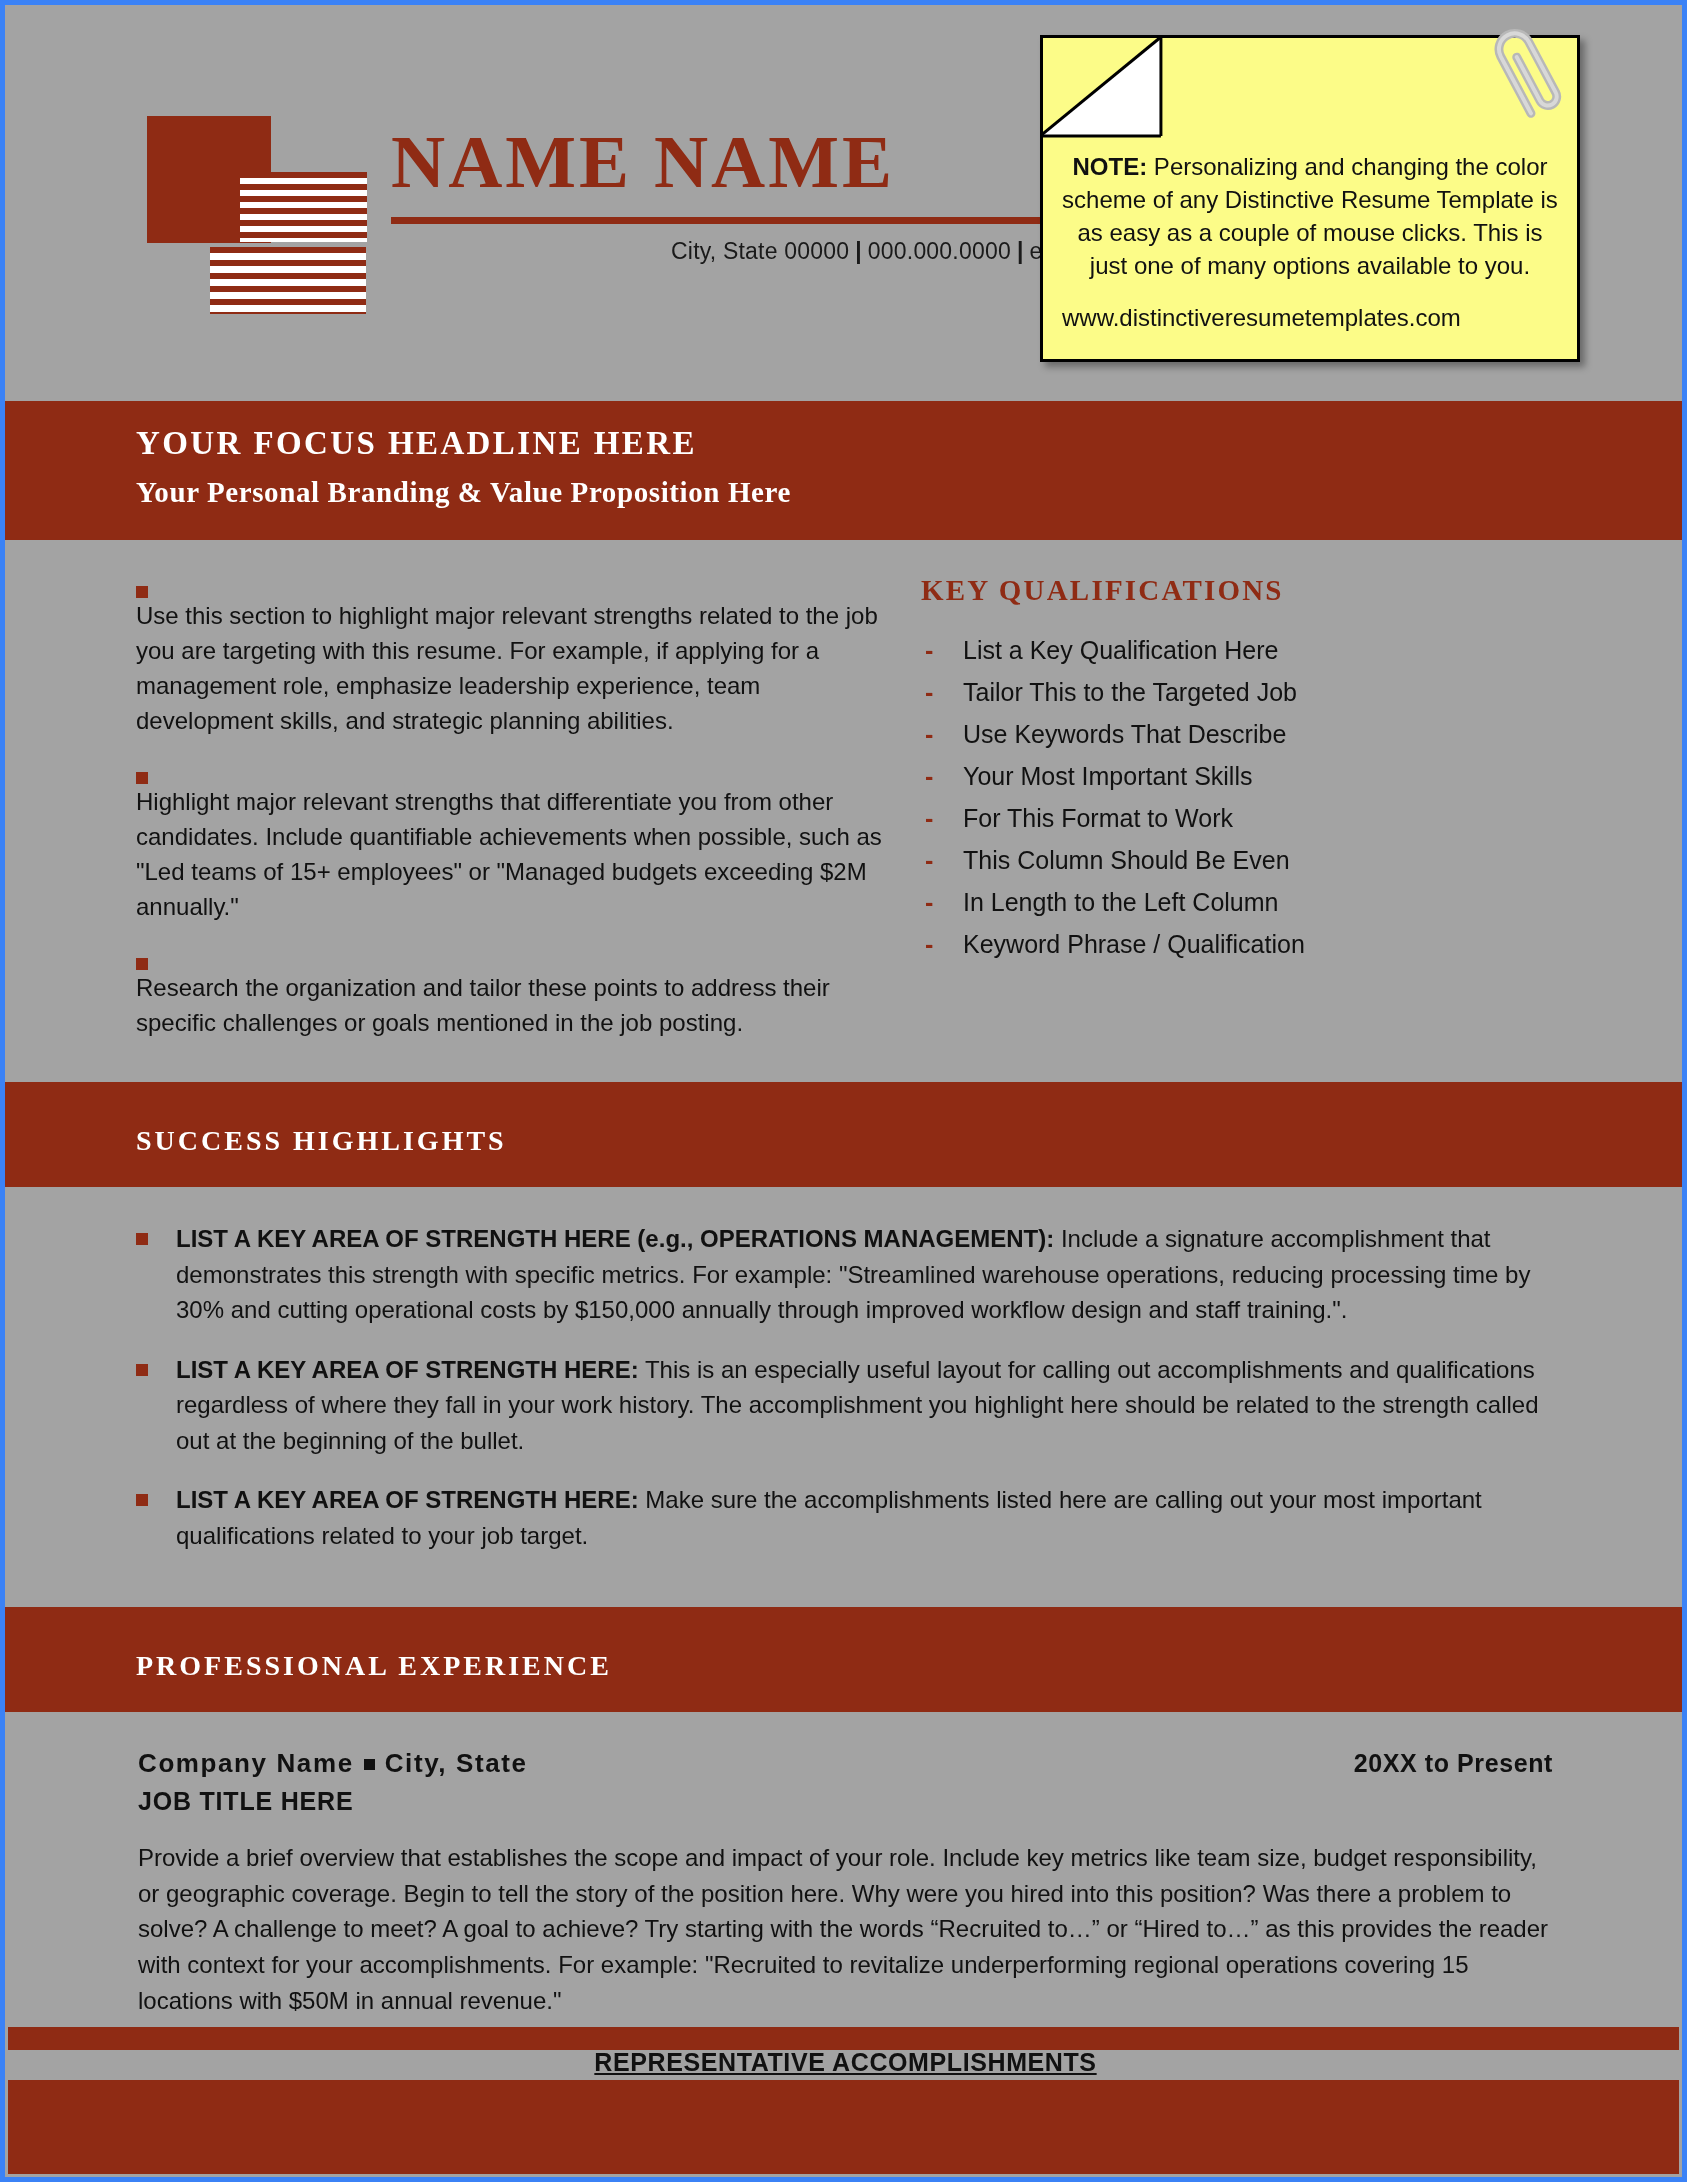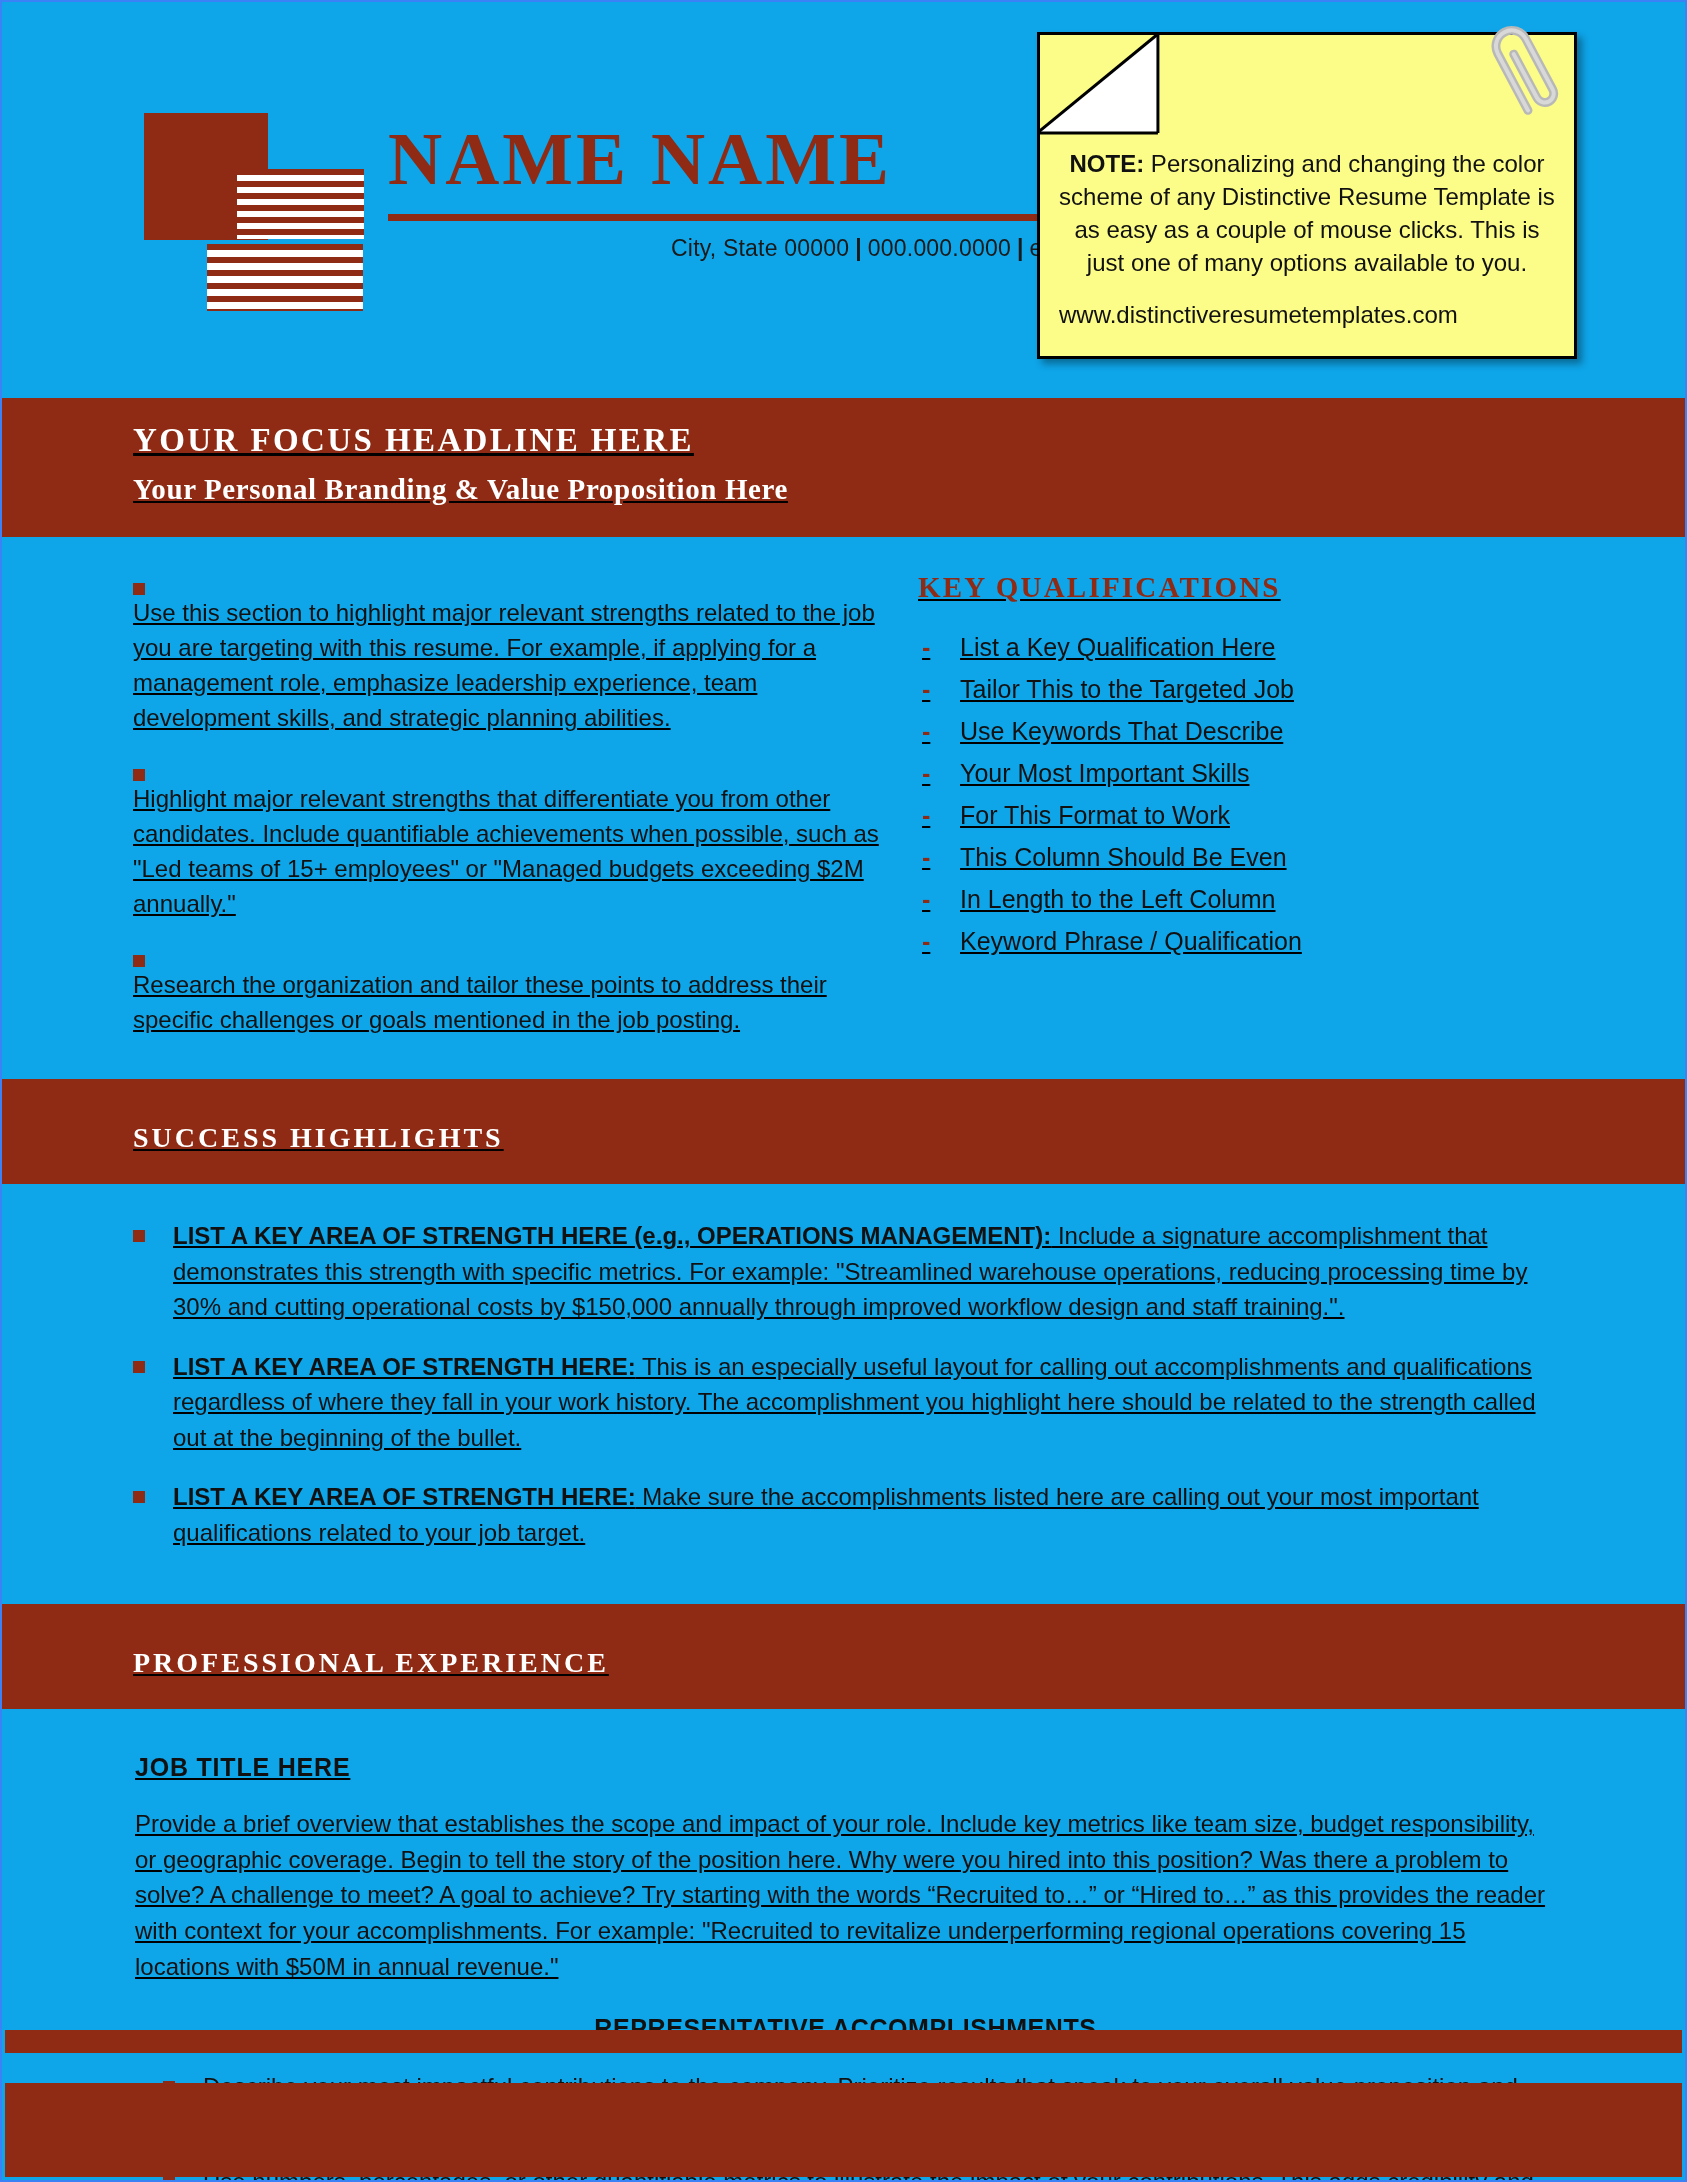--- a/index.html
+++ b/index.html
@@ -8,25 +8,24 @@
     background: #ffffff;
   }
   body {
     font-family: "Liberation Sans", sans-serif;
   }
 
   .page {
     position: relative;
     width: 1687px;
     height: 2182px;
-    background: #0ea5e9;
+    background: #a3a3a3;
     box-sizing: border-box;
-    border: 2px solid #3b82f6;
+    border: 5px solid #3b82f6;
     overflow: hidden;
-    text-decoration: underline;
   }
 
   
   .header {
     position: relative;
     height: 396px;
   }
 
   .logo-mark {
     position: absolute;
@@ -471,20 +470,24 @@
       <div class="sq-bullet"></div>
       <div class="hl-text"><b>LIST A KEY AREA OF STRENGTH HERE:</b><span> Make sure the accomplishments listed here are calling out your most important qualifications related to your job target.</span></div>
     </div>
   </div>
 
   <div class="band band-section">
     <div class="band-section-title">PROFESSIONAL EXPERIENCE</div>
   </div>
 
   <div class="experience">
+    <div class="job-head">
+      <div class="company"><span>Company Name</span><span class="company-sep"></span><span>City, State</span></div>
+      <div class="dates">20XX to Present</div>
+    </div>
     <div class="job-title">JOB TITLE HERE</div>
     <div class="job-summary">Provide a brief overview that establishes the scope and impact of your role. Include key metrics like team size, budget responsibility, or geographic coverage. Begin to tell the story of the position here. Why were you hired into this position? Was there a problem to solve? A challenge to meet? A goal to achieve? Try starting with the words “Recruited to…” or “Hired to…” as this provides the reader with context for your accomplishments. For example: "Recruited to revitalize underperforming regional operations covering 15 locations with $50M in annual revenue."</div>
 
     <div class="rep-acc">REPRESENTATIVE ACCOMPLISHMENTS</div>
 
     <div class="acc-list">
       <div class="hl-item">
         <div class="sq-bullet"></div>
         <div class="hl-text">Describe your most impactful contributions to the company. Prioritize results that speak to your overall value proposition and personal branding, and that illustrate the specifics of the goal or challenge highlighted above.</div>
       </div>

